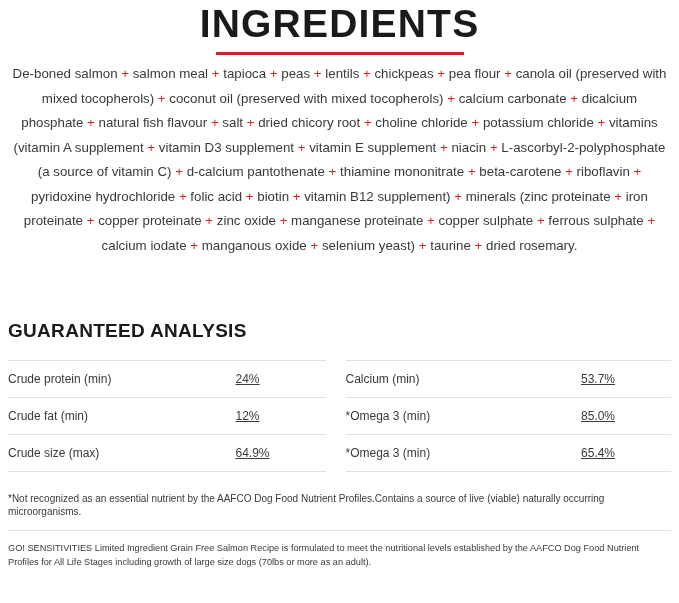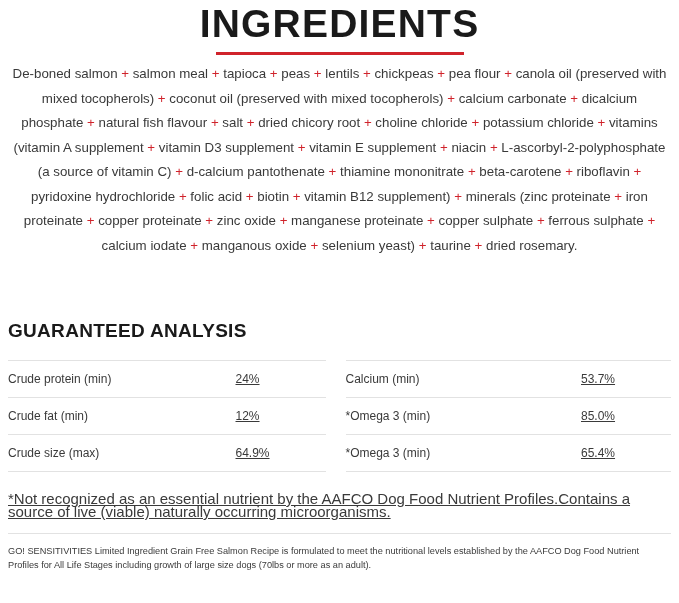--- a/index.html
+++ b/index.html
@@ -91,24 +91,23 @@
   }
   table.ga td.value {
     width: 90px;
     text-align: left;
     text-decoration: underline;
   }
 
   
   .footnote {
     margin-top: 20px;
-    font-size: 15px;
+    font-size: 10px;
     line-height: 13px;
     color: #3a3a3a;
-    text-decoration: underline;
   }
   .footnote-rule {
     margin-top: 12px;
     border-top: 1px solid #e2e2e2;
     width: 100%;
   }
   .footnote2 {
     margin-top: 11px;
     font-size: 9.2px;
     line-height: 13.5px;

